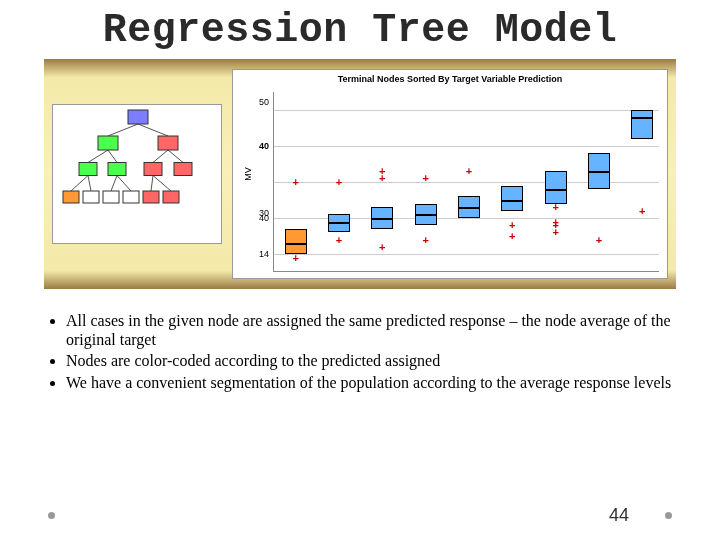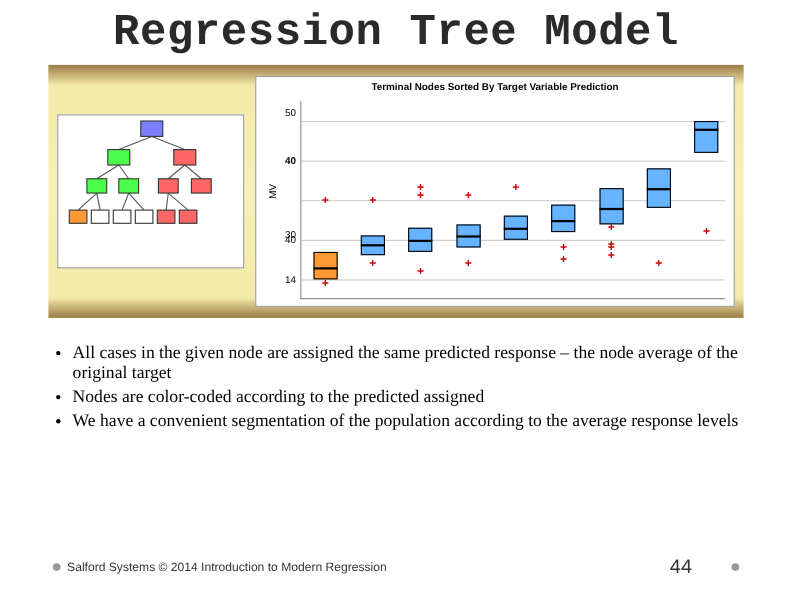--- a/index.html
+++ b/index.html
@@ -227,16 +227,15 @@
 </div>
 
 <ul class="bullets">
   <li>All cases in the given node are assigned the same predicted response – the node average of the original target</li>
   <li>Nodes are color-coded according to the predicted assigned</li>
   <li>We have a convenient segmentation of the population according to the average response levels</li>
 </ul>
 
 <div class="footer">
   <span class="footer-dot"></span>
-  <span>Salford Systems © 2014 Introduction to Modern Regression</span>
   <span class="page-num">44</span>
   <span class="footer-dot right"></span>
 </div>
 
 </body></html>

